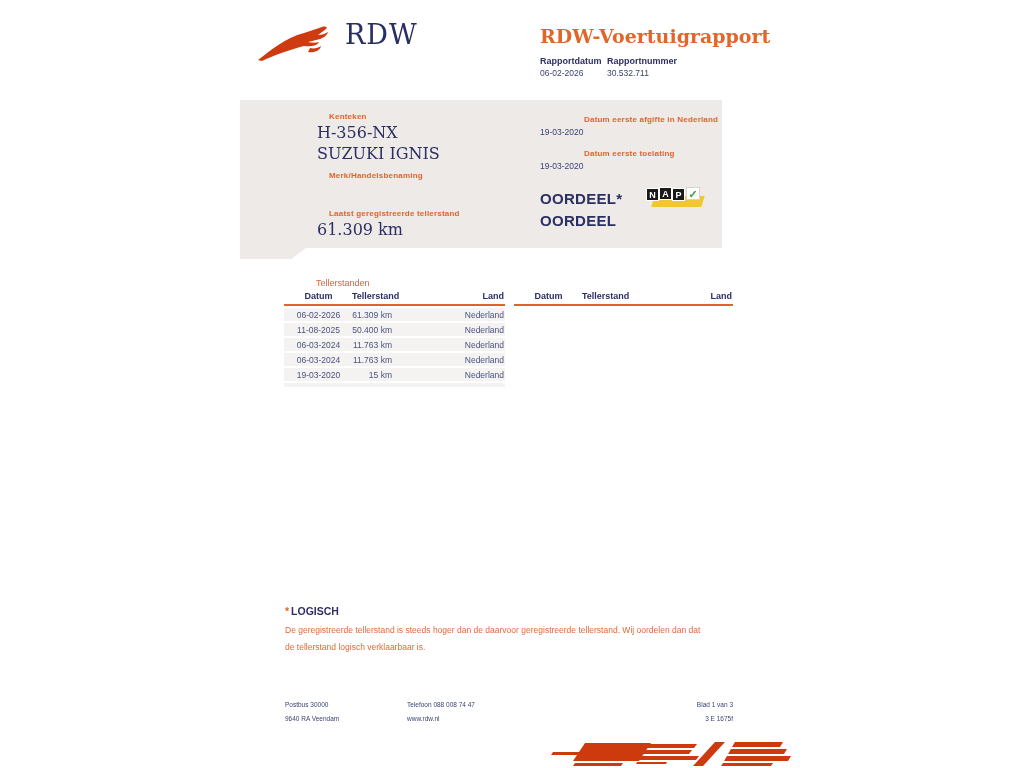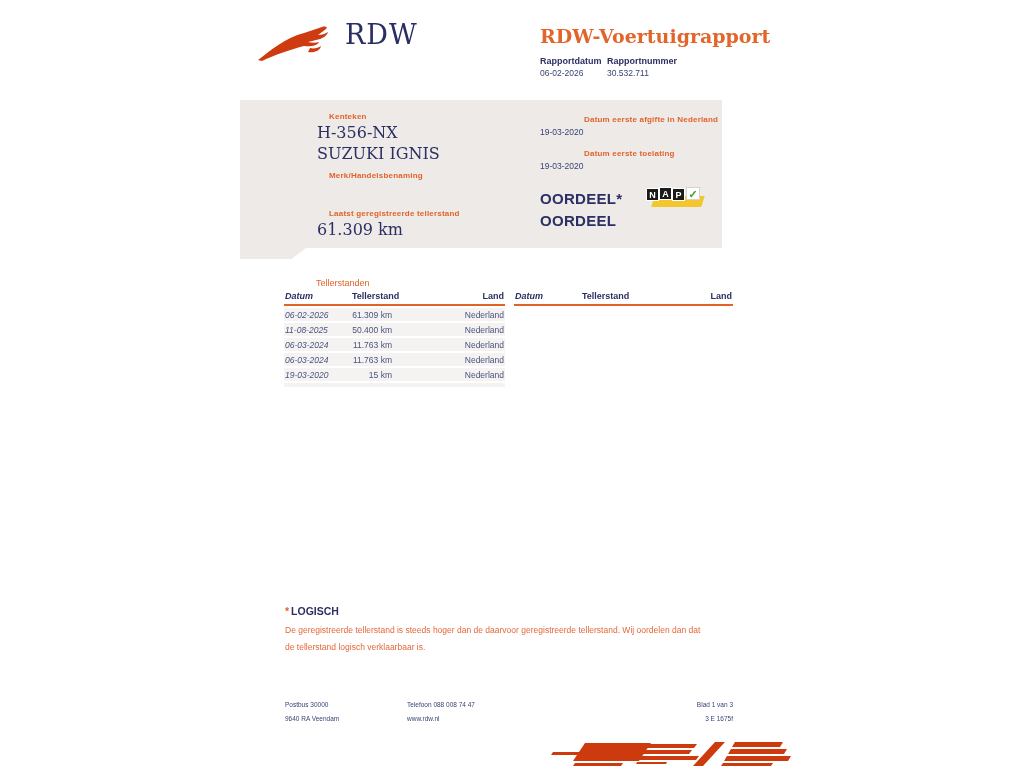--- a/index.html
+++ b/index.html
@@ -34,21 +34,21 @@
              line-height:13px; border:1px solid #ffffff; }
   .nap-check { position:absolute; width:14px; height:13px; background:#ffffff;
                border:1px solid #d7d2cc; color:#3da23d; font-size:11px;
                font-weight:bold; text-align:center; line-height:12px; }
 
   
   .tbl-title { left:285px; top:278px; font-size:9px; font-weight:normal; color:#e2632a;margin-left:31px; }
   .tbl { top:291px; }
   .tbl-head { display:flex; font-size:9px; font-weight:bold; color:#2b2f63;
               border-bottom:2px solid #e2632a; padding-bottom:3px; }
-  .c1 { width:68px; text-align:left; padding-left:1px;font-style:italic; }
+  .c1 { width:68px; text-align:center; padding-left:1px; }
   .c2 { width:40px; text-align:right; }
   .c3 { flex:1; text-align:right; padding-right:1px; }
   .h2 { width:40px; text-align:left; }
   .tbl-row { display:flex; align-items:center; height:13px; margin-top:2px;
              background:#f4f3f2; font-size:8.5px; color:#49527f; }
   .tbl-strip { height:4px; margin-top:2px; background:#f4f3f2; }
 
   
   .note-title { left:285px; top:605px; font-size:10.5px; font-weight:bold; color:#2b2f63; }
   .note-ast { color:#e2632a; margin-right:2px; font-weight:bold; }

